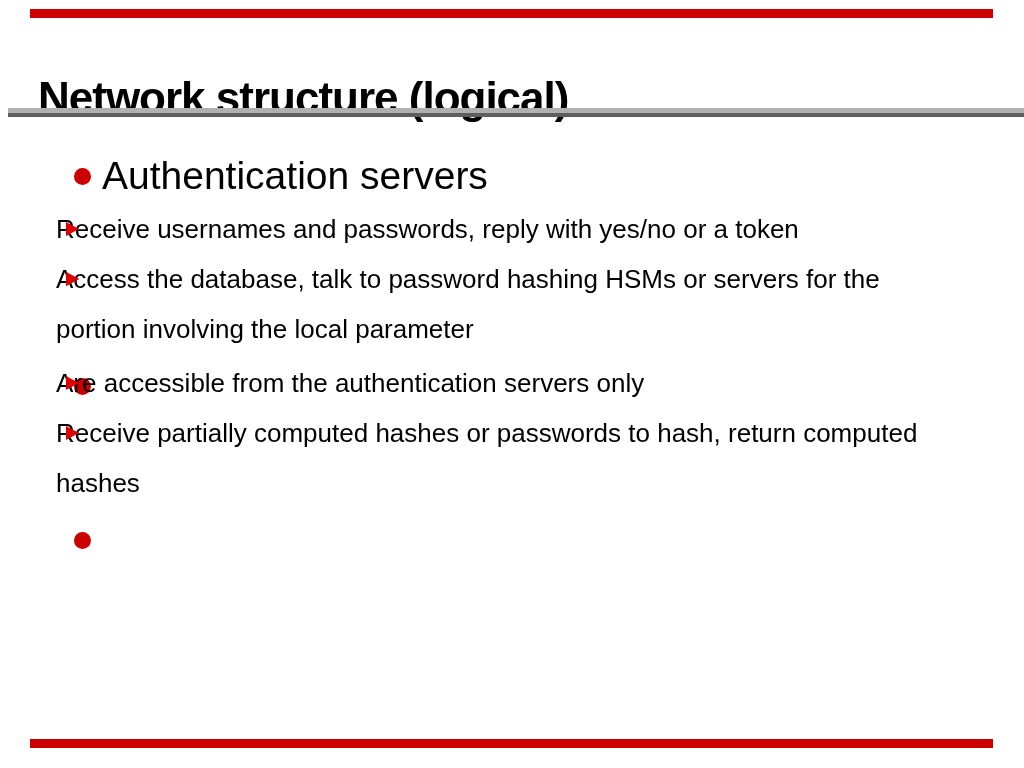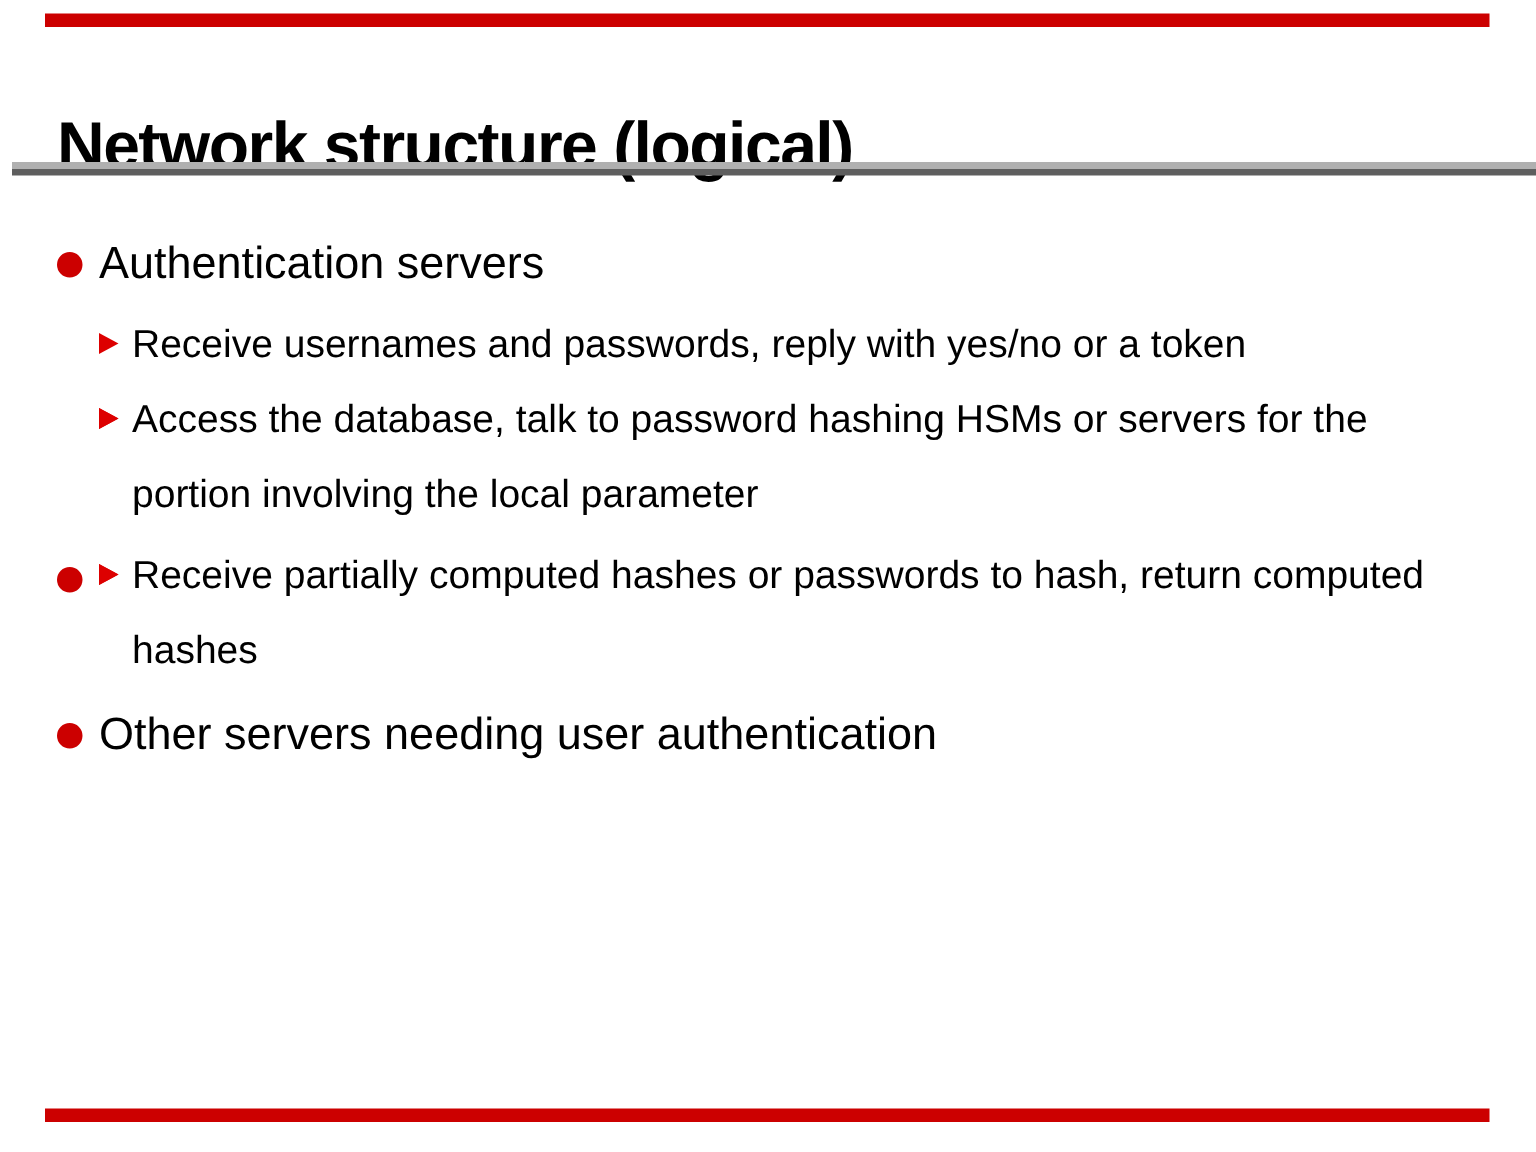--- a/index.html
+++ b/index.html
@@ -52,36 +52,37 @@
   .content {
     position: absolute;
     left: 0;
     top: 148px;
     width: 1024px;
   }
   .l1 {
     position: relative;
     padding-left: 66px;
     padding-right: 30px;
-    font-size: 30px;
+    font-size: 39px;
     line-height: 56px;
+    margin-left: 36px;
   }
   .l1 + .l2-group + .l1 { margin-top: 4px; }
   .dot {
     position: absolute;
     left: 38px;
     top: 20px;
     width: 17px;
     height: 17px;
     border-radius: 50%;
     background: var(--accent, #cc0000);
   }
   .l2 {
     position: relative;
-    padding-left: 88px;
+    padding-left: 56px;
     font-size: 26px;
     line-height: 50px;
   }
   .l2 .txt {
     display: block;
     max-width: 872px;
   }
   .tri {
     position: absolute;
     left: 66px;
@@ -121,25 +122,25 @@
       <span class="txt">Access the database, talk to password hashing HSMs or servers for the portion involving the local parameter</span>
     </div>
   </div>
 
   <div class="l1">
     <span class="dot"></span>
   </div>
   <div class="l2-group">
     <div class="l2">
       <span class="tri"></span>
+      <span class="txt">Are accessible from the authentication servers only</span>
     </div>
     <div class="l2">
       <span class="tri"></span>
       <span class="txt">Receive partially computed hashes or passwords to hash, return computed hashes</span>
     </div>
   </div>
 
   <div class="l1">
     <span class="dot"></span>
-    <span>Other servers needing user authentication</span>
   </div>
 
 </div>
 
 </body></html>

